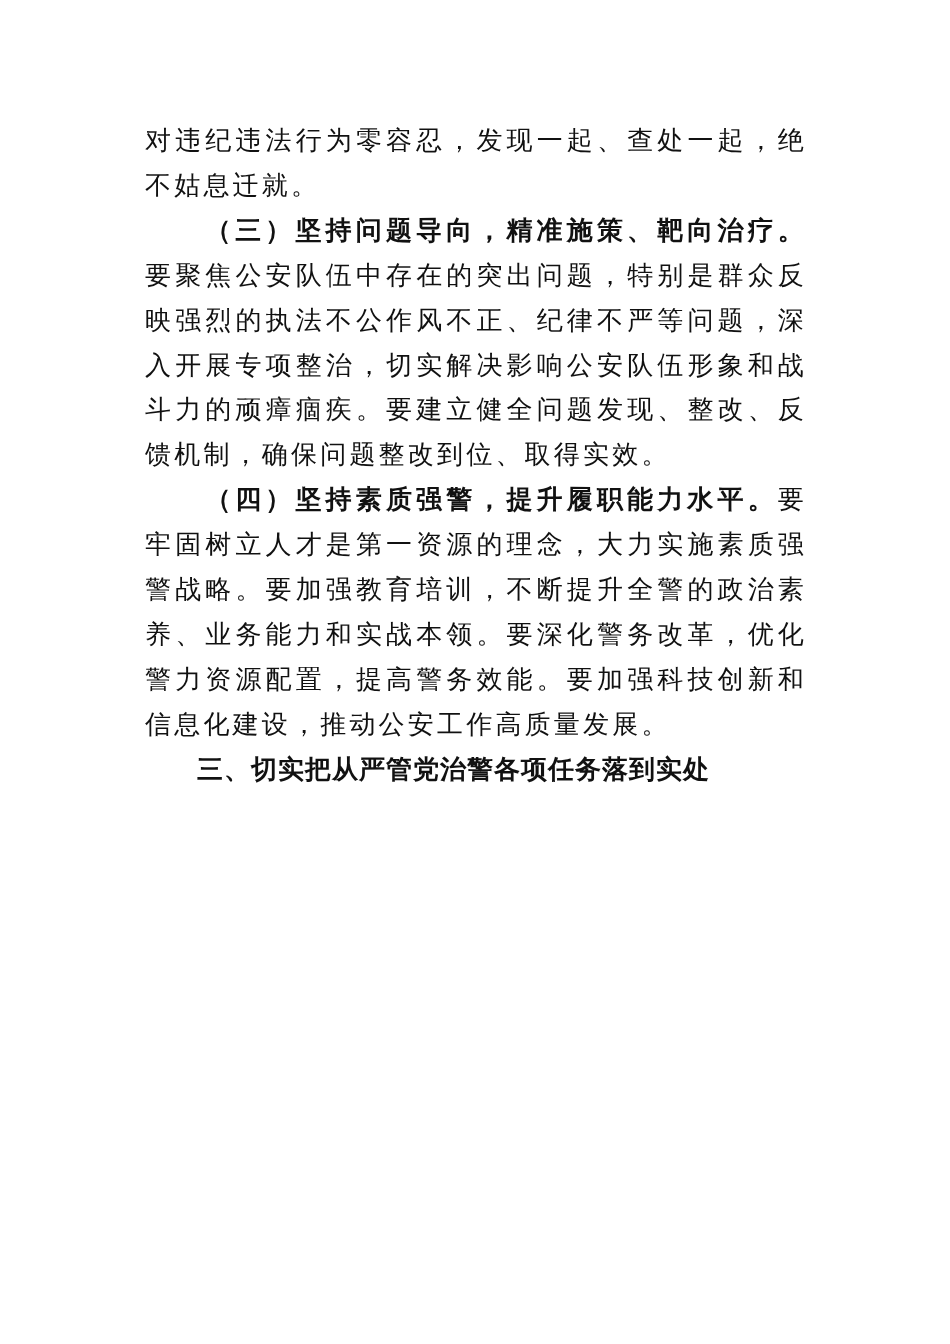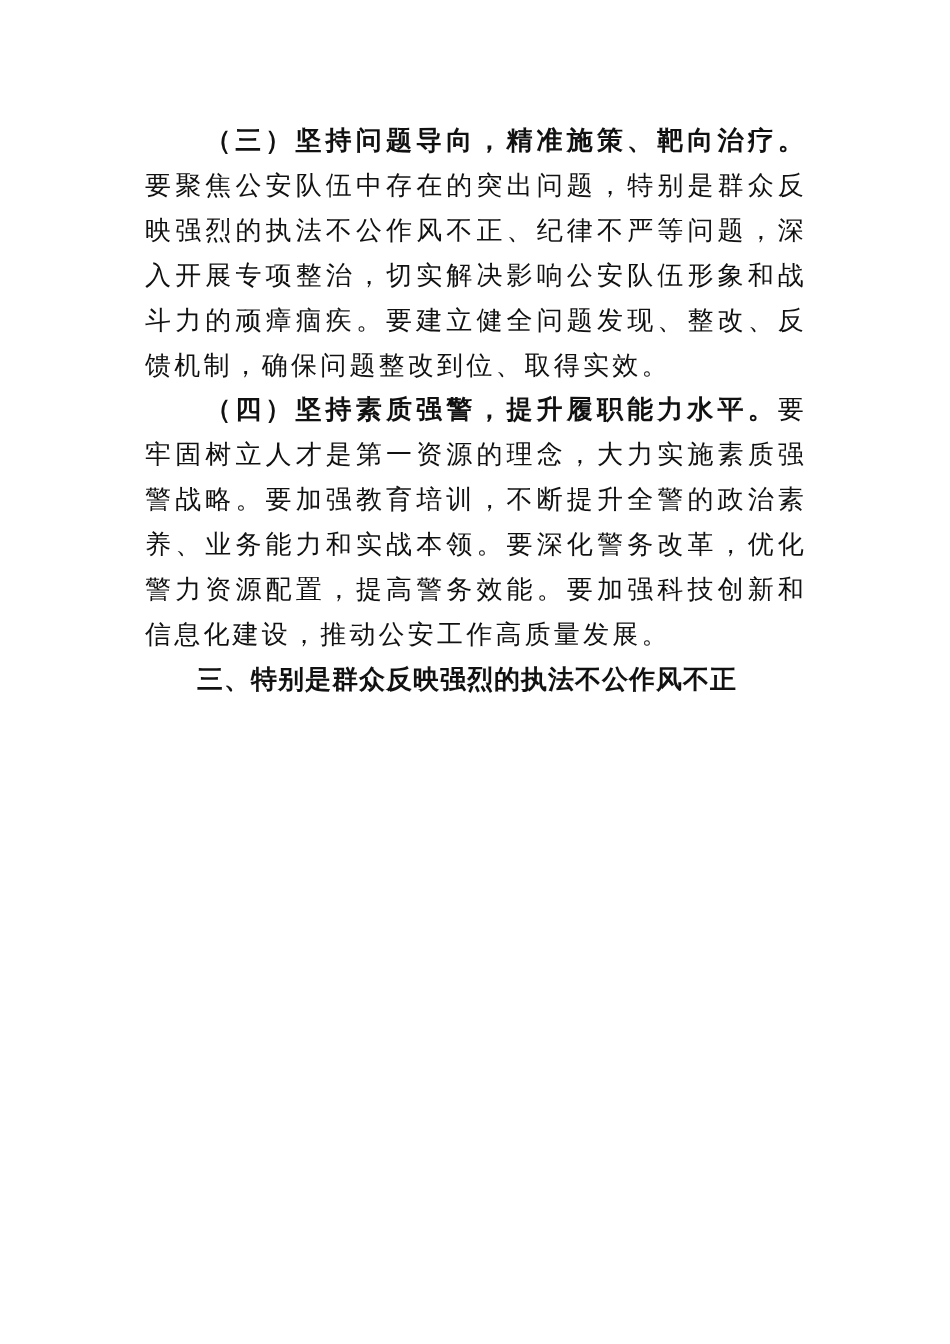--- a/index.html
+++ b/index.html
@@ -17,21 +17,22 @@
   .heading {
     margin: 0; text-indent: 52px;
     font-family: "DejaVu Sans", "Liberation Sans", sans-serif;
     font-weight: bold; letter-spacing: 1px;
   }
 </style>
 </head>
 <body>
 
 <div class="page">
+  <p class="para noindent"><span>对违纪违法行为零容忍，发现一起、查处一起，绝不姑息迁就。</span></p>
 
   <p class="para"><span class="lead">（三）坚持问题导向，精准施策、靶向治疗。</span><span>要聚焦公安队伍中存在的突出问题，特别是群众反映强烈的执法不公作风不正、纪律不严等问题，深入开展专项整治，切实解决影响公安队伍形象和战斗力的顽瘴痼疾。要建立健全问题发现、整改、反馈机制，确保问题整改到位、取得实效。</span></p>
 
   <p class="para"><span class="lead">（四）坚持素质强警，提升履职能力水平。</span><span>要牢固树立人才是第一资源的理念，大力实施素质强警战略。要加强教育培训，不断提升全警的政治素养、业务能力和实战本领。要深化警务改革，优化警力资源配置，提高警务效能。要加强科技创新和信息化建设，推动公安工作高质量发展。</span></p>
 
-  <p class="heading">三、特别是群众反映强烈的执法不公作风不正</p>
+  <p class="heading">三、切实把从严管党治警各项任务落到实处</p>
 
 
 </div>
 
 </body></html>

